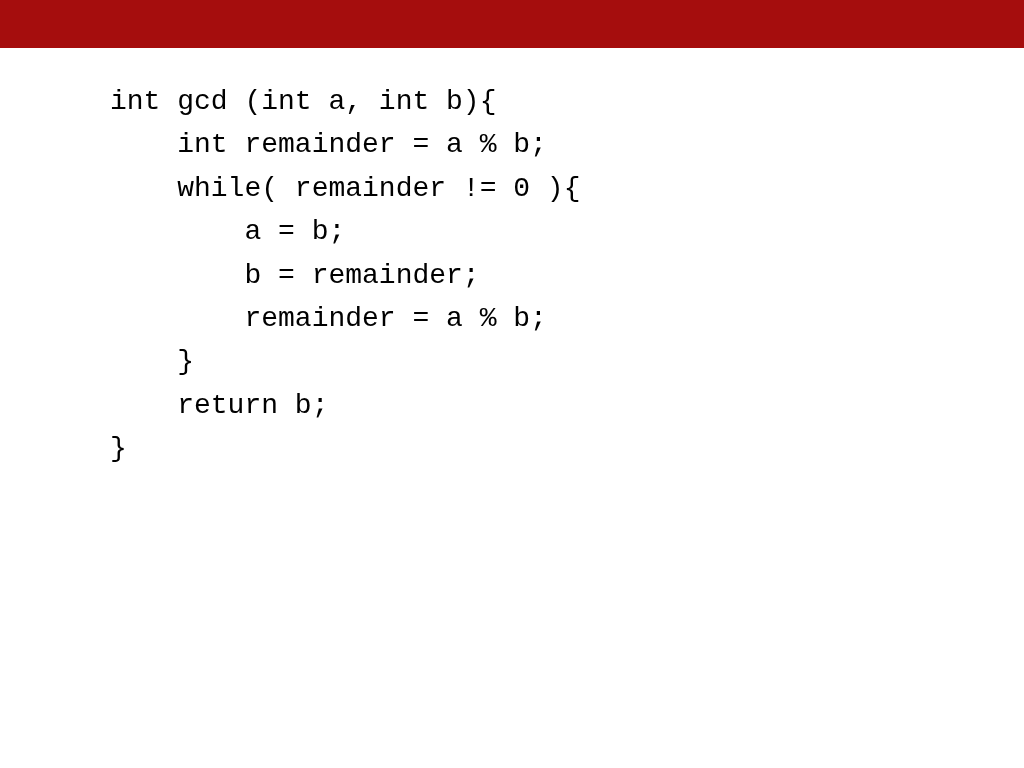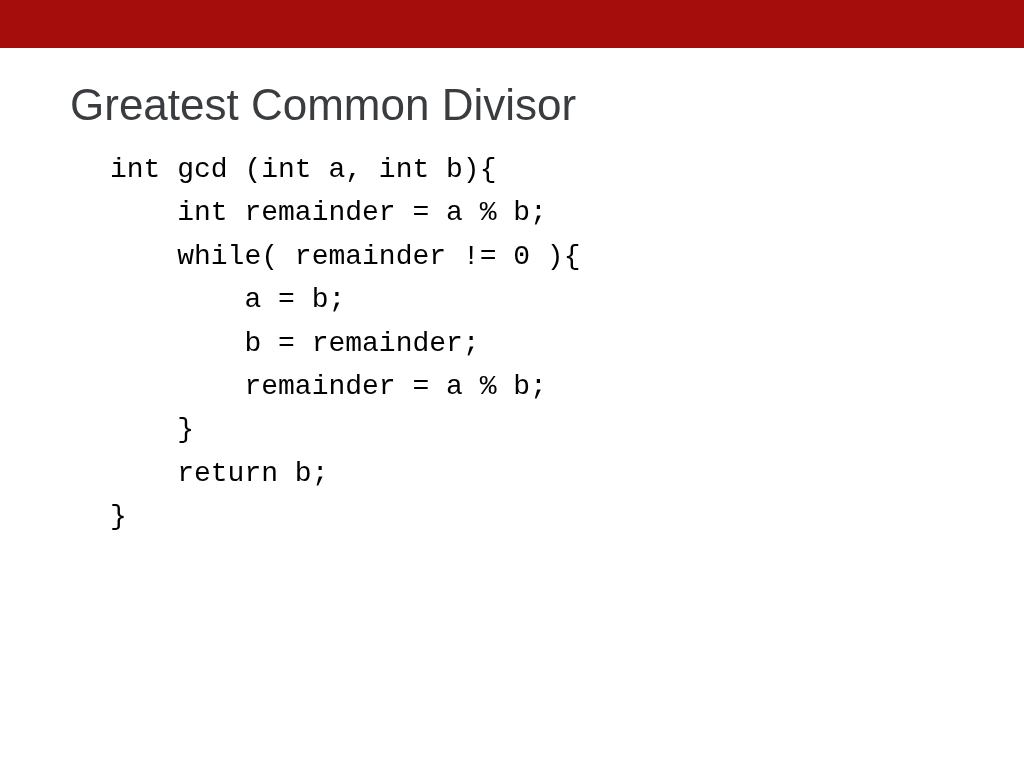--- a/index.html
+++ b/index.html
@@ -38,21 +38,20 @@
       white-space: pre;
       padding-left: 40px;
     }
   </style>
 </head>
 <body>
 
 <div class="header-bar"></div>
 
 <div class="content">
-  <h1 class="title">Greatest Common Divisor</h1>
   <div class="code-block">int gcd (int a, int b){
     int remainder = a % b;
     while( remainder != 0 ){
         a = b;
         b = remainder;
         remainder = a % b;
     }
     return b;
 }</div>
 </div>

